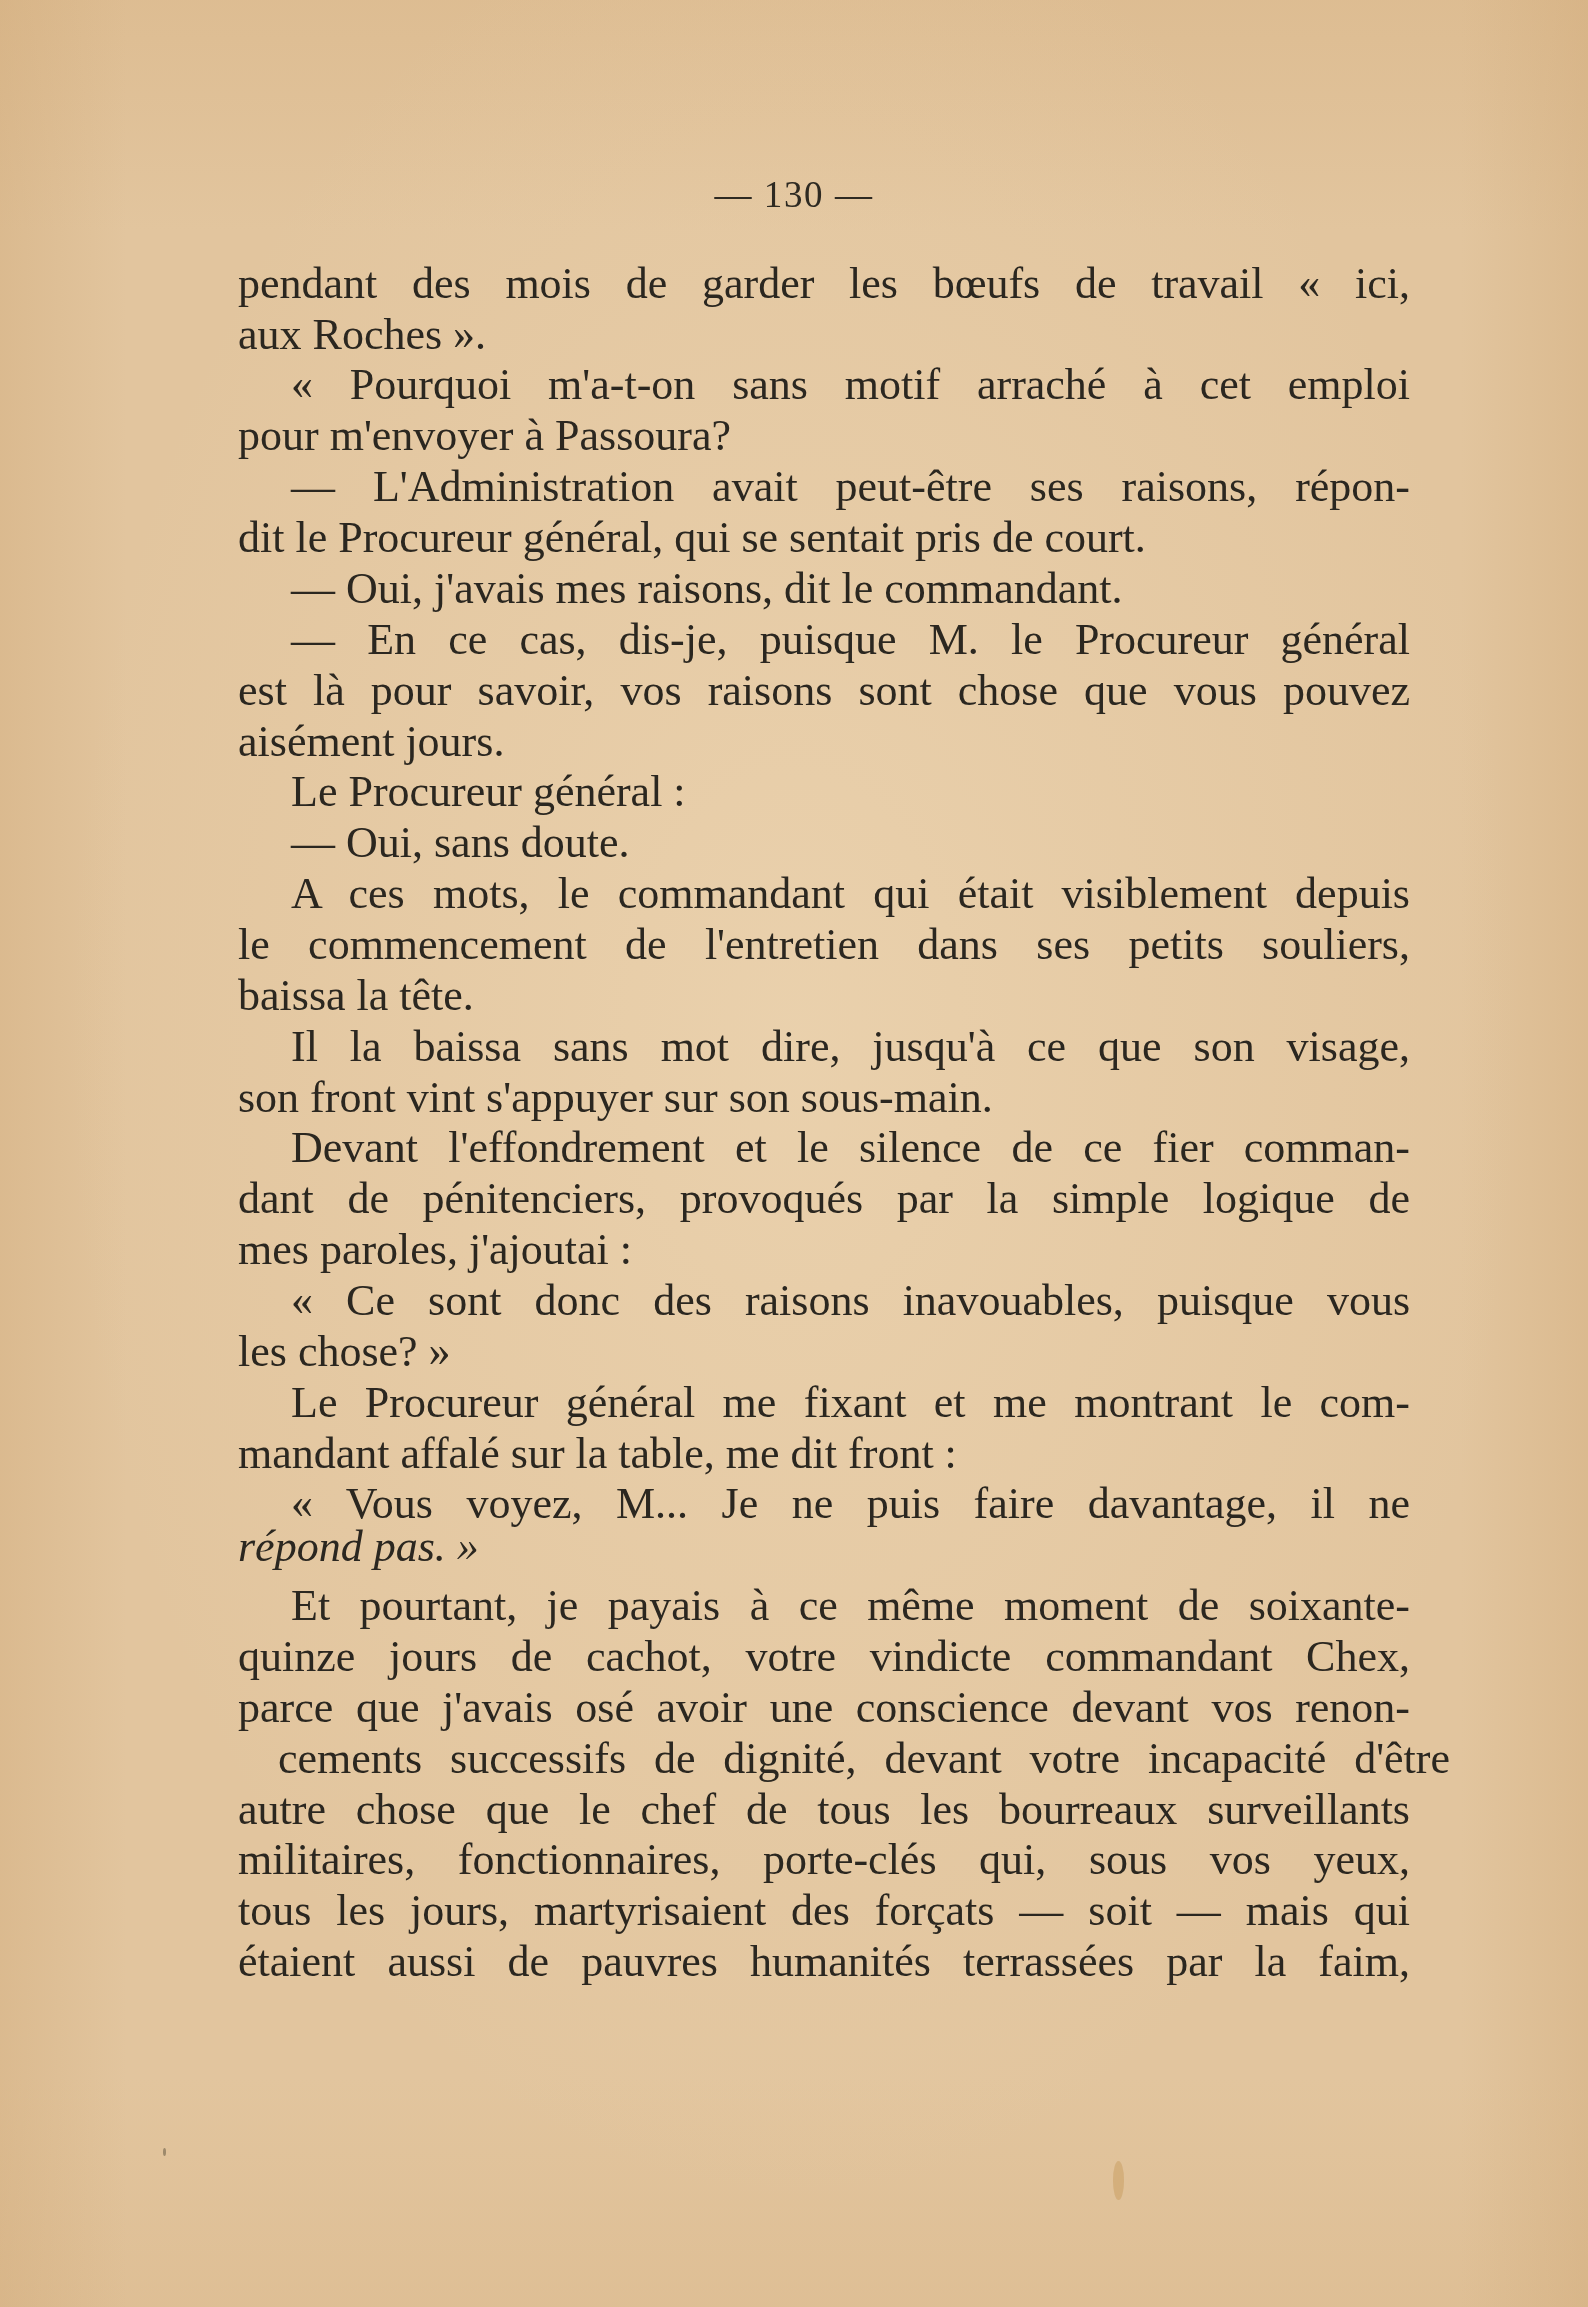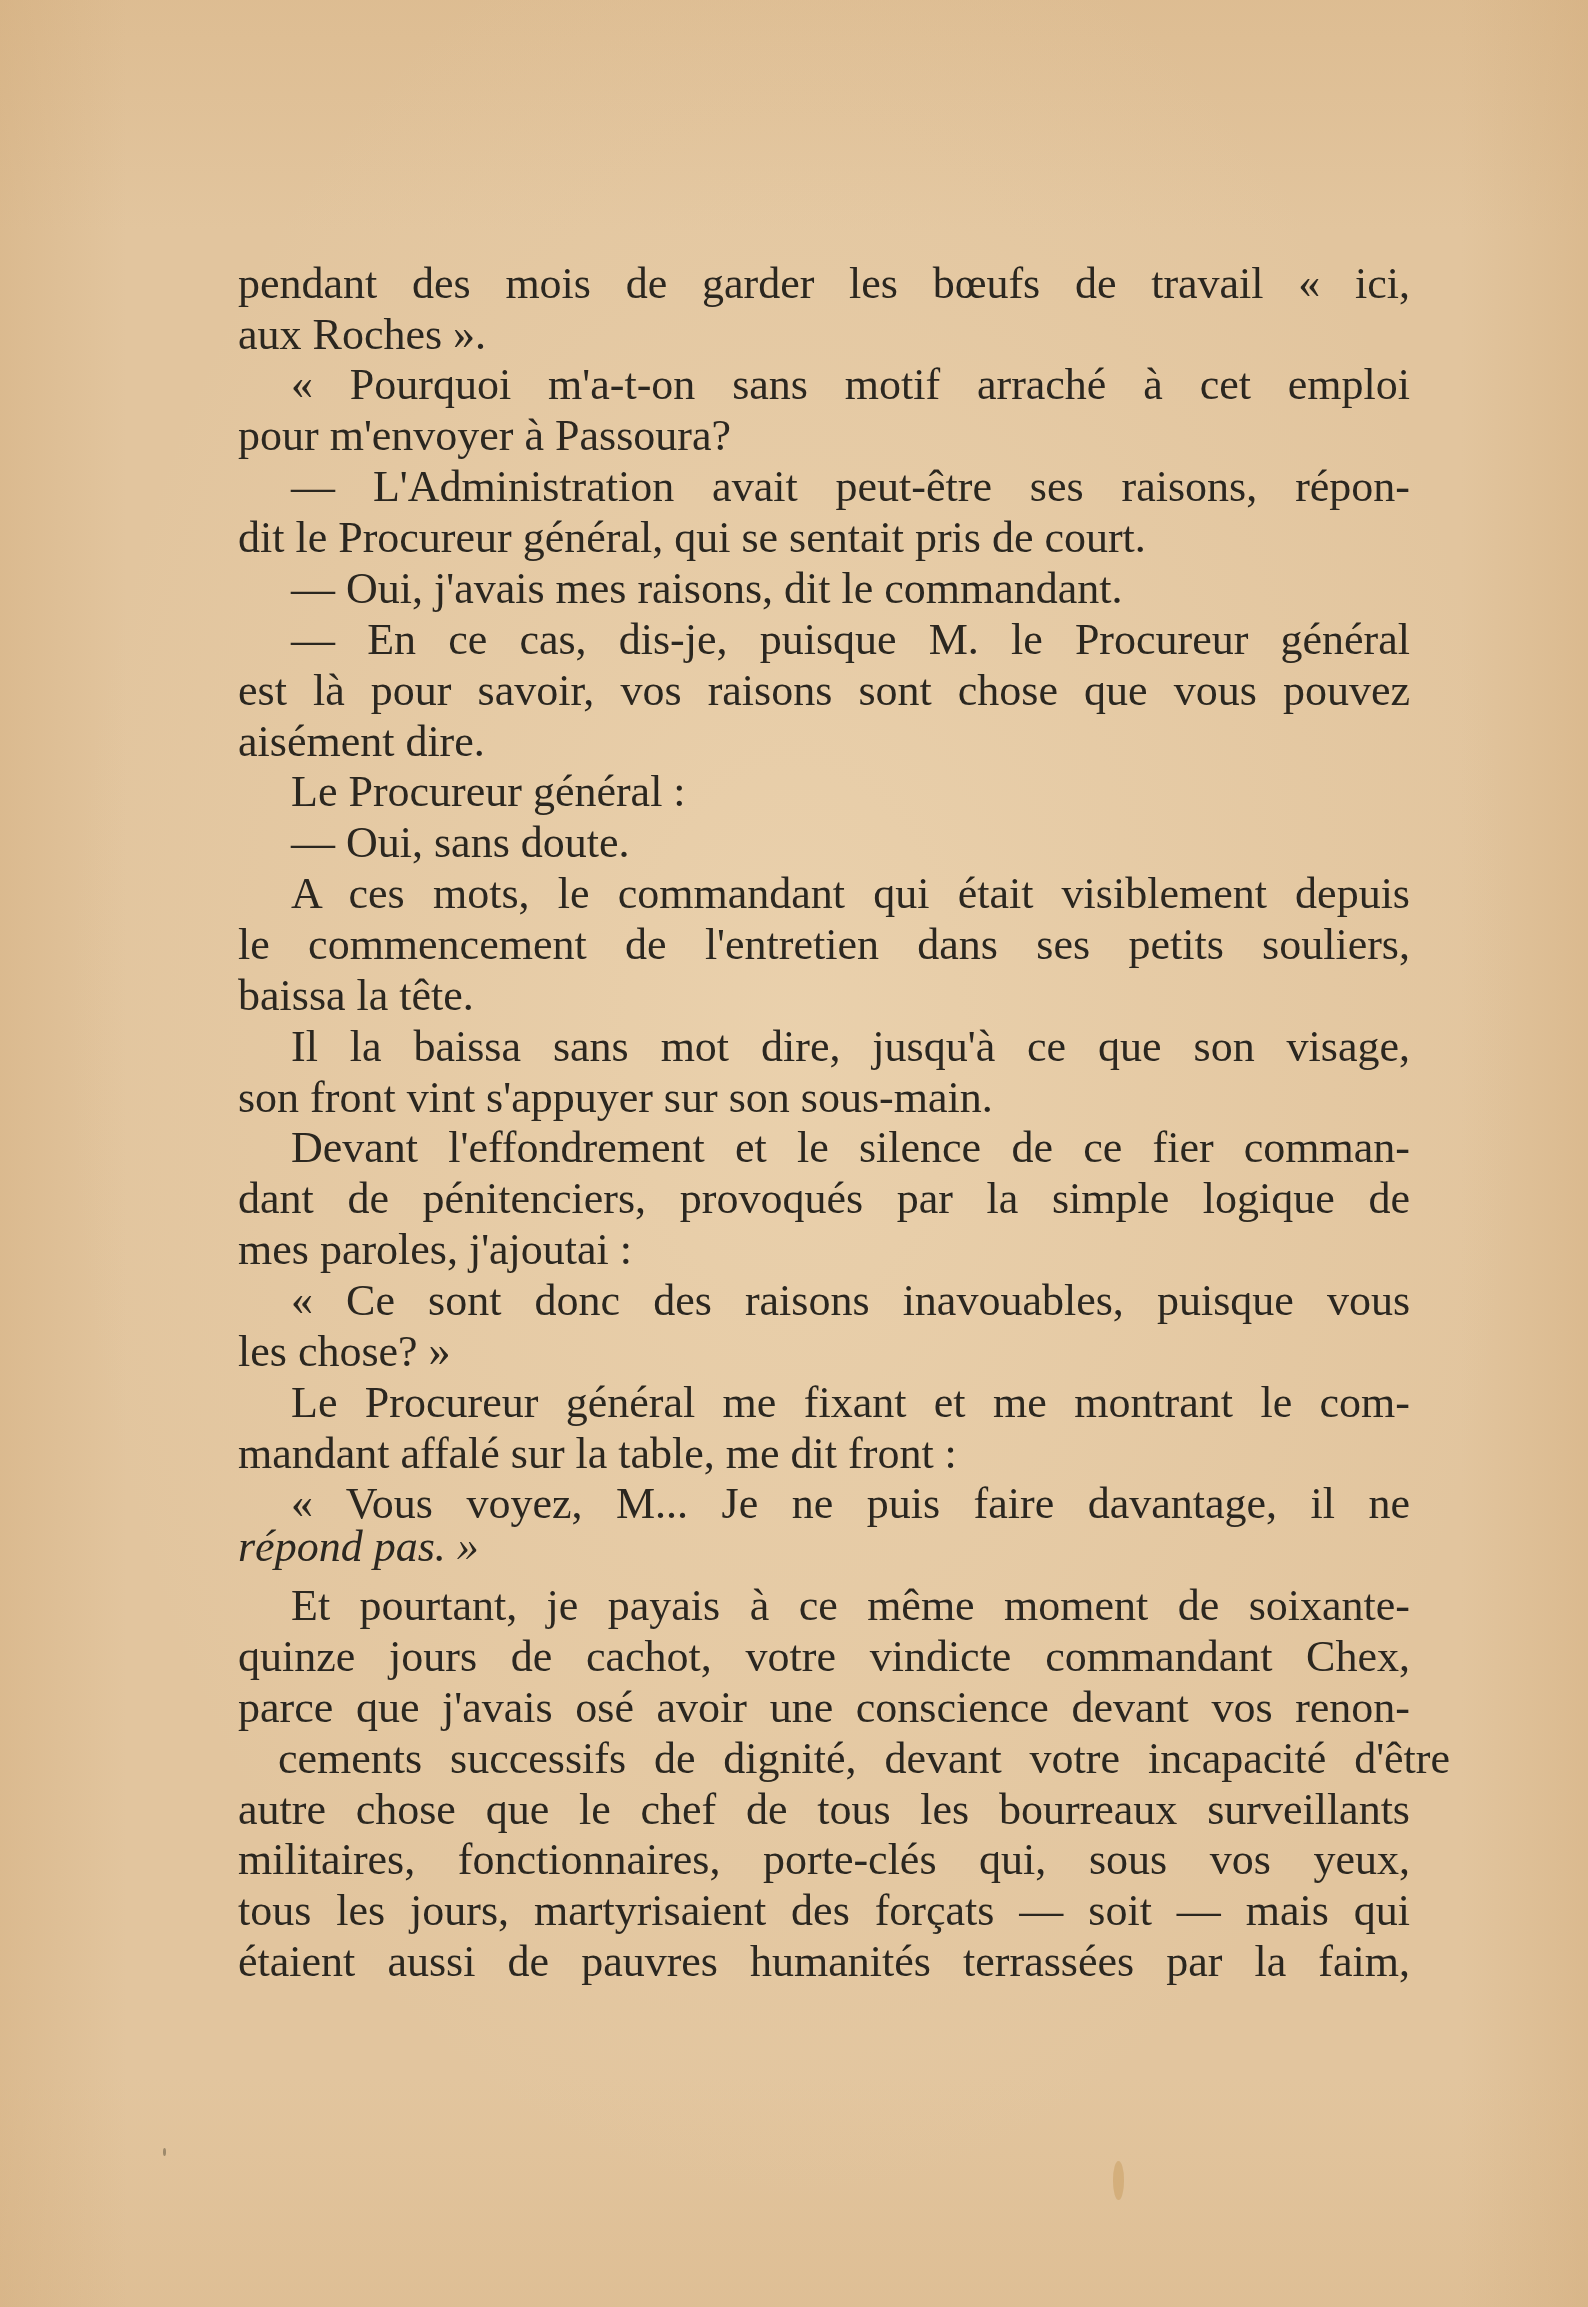--- a/index.html
+++ b/index.html
@@ -30,32 +30,33 @@
     background: rgba(190,140,70,0.35);
   }
 </style>
 </head>
 <body>
 
 <div class="page">
   <div class="stain" style="left:1113px;top:2161px;width:11.4px;height:39px;"></div>
   <div class="stain" style="left:163px;top:2148px;width:3.3px;height:8.1px;background:rgba(90,80,60,0.5)"></div>
 
+  <div class="folio">— 130 —</div>
 
   <div class="body-text" id="body-text">
       <div class="line" style="top: 259px;">pendant des mois de garder les bœufs de travail « ici,</div>
       <div class="line last" style="top: 310px;">aux Roches ».</div>
       <div class="line indent" style="top: 360px;">« Pourquoi m'a-t-on sans motif arraché à cet emploi</div>
       <div class="line last" style="top: 411px;">pour m'envoyer à Passoura?</div>
       <div class="line indent" style="top: 462px;">— L'Administration avait peut-être ses raisons, répon-</div>
       <div class="line last" style="top: 513px;">dit le Procureur général, qui se sentait pris de court.</div>
       <div class="line indent last" style="top: 564px;">— Oui, j'avais mes raisons, dit le commandant.</div>
       <div class="line indent" style="top: 615px;">— En ce cas, dis-je, puisque M. le Procureur général</div>
       <div class="line" style="top: 666px;">est là pour savoir, vos raisons sont chose que vous pouvez</div>
-      <div class="line last" style="top: 717px;">aisément dire.</div>
+      <div class="line last" style="top: 717px;">aisément jours.</div>
       <div class="line indent last" style="top: 767px;">Le Procureur général :</div>
       <div class="line indent last" style="top: 818px;">— Oui, sans doute.</div>
       <div class="line indent" style="top: 869px;">A ces mots, le commandant qui était visiblement depuis</div>
       <div class="line" style="top: 920px;">le commencement de l'entretien dans ses petits souliers,</div>
       <div class="line last" style="top: 971px;">baissa la tête.</div>
       <div class="line indent" style="top: 1022px;">Il la baissa sans mot dire, jusqu'à ce que son visage,</div>
       <div class="line last" style="top: 1073px;">son front vint s'appuyer sur son sous-main.</div>
       <div class="line indent" style="top: 1123px;">Devant l'effondrement et le silence de ce fier comman-</div>
       <div class="line" style="top: 1174px;">dant de pénitenciers, provoqués par la simple logique de</div>
       <div class="line last" style="top: 1225px;">mes paroles, j'ajoutai :</div>

